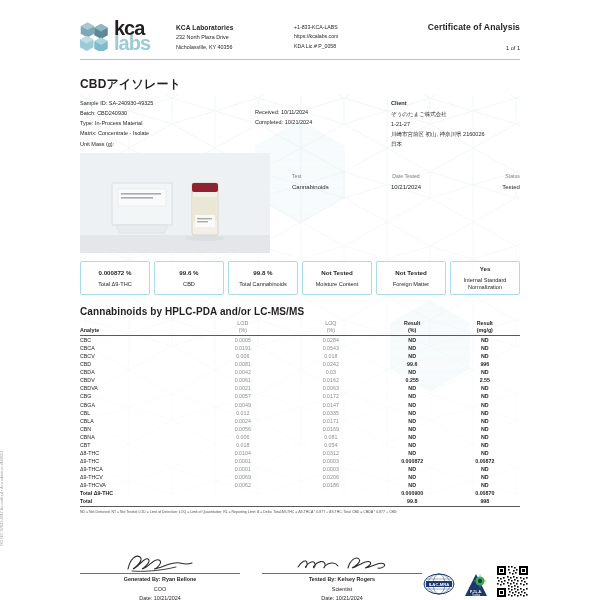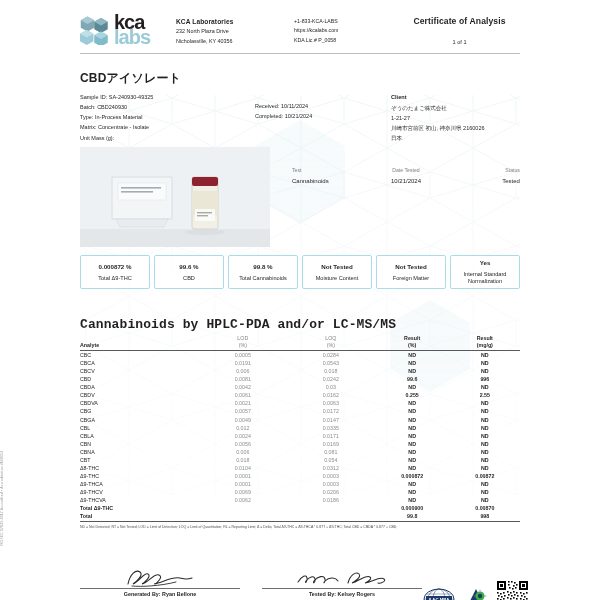--- a/index.html
+++ b/index.html
@@ -12,30 +12,30 @@
     position: relative;
   }
   .page { position: relative; width: 600px; height: 600px; padding: 0 80px; }
 
   
   .watermark { position: absolute; inset: 0; pointer-events: none; z-index: 0; opacity: .55; }
 
   .content { position: relative; z-index: 2; }
 
   
-  .header { display: flex; align-items: flex-start; padding-top: 14px; }
+  .header { display: flex; align-items: flex-start; padding-top: 20px; }
   .logo-wrap { display: flex; align-items: center; gap: 4px; width: 96px; }
   .cubes { width: 30px; height: 30px; position: relative; flex: none; }
   .logo-text { line-height: .84; }
   .logo-kca { font-size: 20px; font-weight: 700; letter-spacing: -1px; color: #231f20; }
   .logo-labs { font-size: 20px; font-weight: 700; letter-spacing: -1px; color: #9bcbd6; margin-top: -2px; }
   .lab-info { width: 118px; font-size: 5.4px; line-height: 1.72; padding-top: 2px; }
   .lab-info .nm { font-weight: 700; font-size: 6.6px; letter-spacing: .1px; }
   .contact { width: 105px; font-size: 5.2px; line-height: 1.78; padding-top: 3px; color: #231f20; }
-  .coa-block { flex: 1; text-align: center; padding-top: 2px; }
+  .coa-block { flex: 1; text-align: right; padding-top: 2px; }
   .coa-title { font-size: 8.6px; font-weight: 700; letter-spacing: .1px; }
   .coa-page { font-size: 5.6px; margin-top: 13px; }
 
   .rule { height: 1px; background: #bcbec0; margin-top: 7px; }
 
   
   .samp-title { font-size: 12px; font-weight: 700; letter-spacing: .2px; margin-top: 16px; }
 
   .meta-row { display: flex; margin-top: 5px; }
   .meta-col-1 { width: 175px; }
@@ -60,21 +60,21 @@
   .boxes { display: flex; gap: 4px; margin-top: 4px; }
   .box {
     flex: 1; border: 1px solid #aadbe8; border-radius: 2px;
     height: 34px; display: flex; flex-direction: column;
     align-items: center; justify-content: center; background: rgba(255,255,255,.72);
   }
   .box-v { font-size: 6.2px; font-weight: 700; }
   .box-l { font-size: 5.6px; margin-top: 5px; text-align: center; line-height: 1.25; }
 
   
-  .tbl-title { font-size: 13px; font-weight: 700; letter-spacing: .1px; margin-top: 28px; font-family: Liberation Mono, monospace; }
+  .tbl-title { font-size: 10px; font-weight: 700; letter-spacing: .1px; margin-top: 11px; }
   table { width: 100%; border-collapse: collapse; margin-top: 3px; }
   th { font-size: 5.3px; color: #808285; font-weight: 400; padding: 0 0 1px 0; vertical-align: bottom; }
   th.an { color: #231f20; font-weight: 700; text-align: left; }
   th.c { text-align: center; }
   th.r { color: #231f20; font-weight: 700; text-align: center; }
   thead tr.head-bottom th { border-bottom: 1px solid #58595b; padding-bottom: 2px; }
   td { font-size: 5.3px; padding: 1.02px 0; }
   td.an { text-align: left; color: #231f20; }
   td.lod, td.loq { text-align: center; color: #8c8e90; }
   td.res { text-align: center; font-weight: 700; color: #231f20; }

